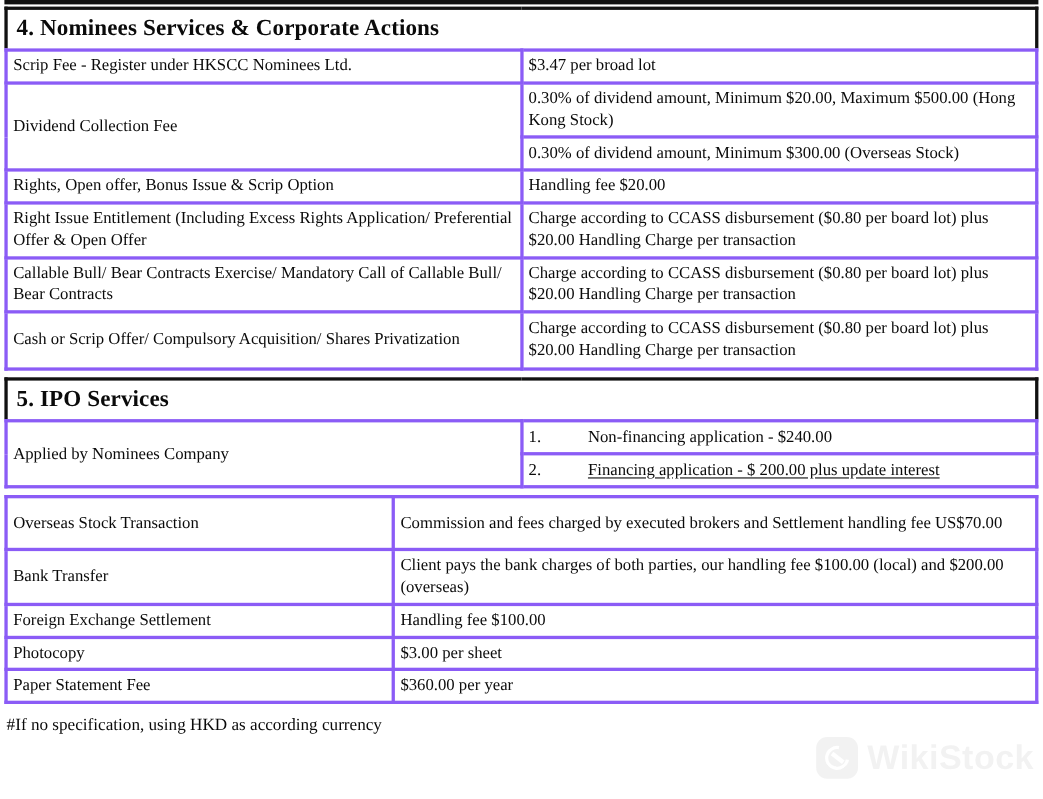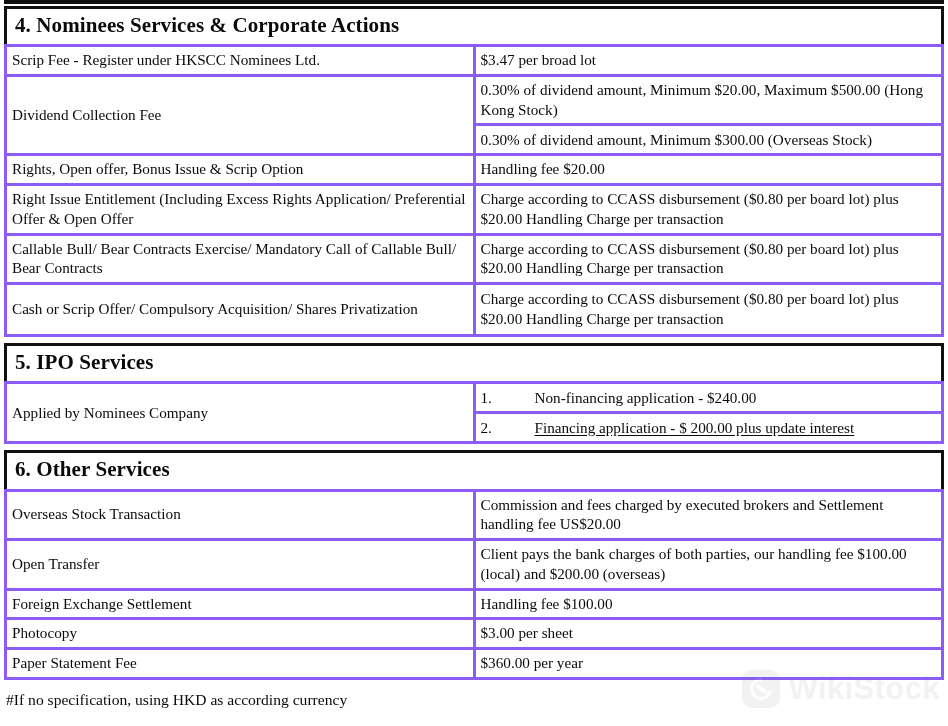--- a/index.html
+++ b/index.html
@@ -196,32 +196,29 @@
           <span class="ipo-num">2.</span>
           <span class="ipo-txt u">Financing application - $ 200.00 plus update interest</span>
         </div>
       </td>
     </tr>
   </tbody>
     </table>
 
   <table class="fee-table">
     <tbody>
-        <tr class="section-head">
-      <td colspan="2">6. Other Services</td>
-    </tr>
 
     <tr class="tall">
       <td class="col-label">Overseas Stock Transaction</td>
-      <td>Commission and fees charged by executed brokers and Settlement handling fee US$20.00</td>
-    </tr>
-
-
-    <tr class="tall">
-      <td class="col-label">Open Transfer</td>
+      <td>Commission and fees charged by executed brokers and Settlement handling fee US$70.00</td>
+    </tr>
+
+
+    <tr class="tall">
+      <td class="col-label">Bank Transfer</td>
       <td class="small">Client pays the bank charges of both parties, our handling fee $100.00 (local) and $200.00 (overseas)</td>
     </tr>
 
     <tr>
       <td class="col-label">Foreign Exchange Settlement</td>
       <td>Handling fee $100.00</td>
     </tr>
 
     <tr>
       <td class="col-label">Photocopy</td>

